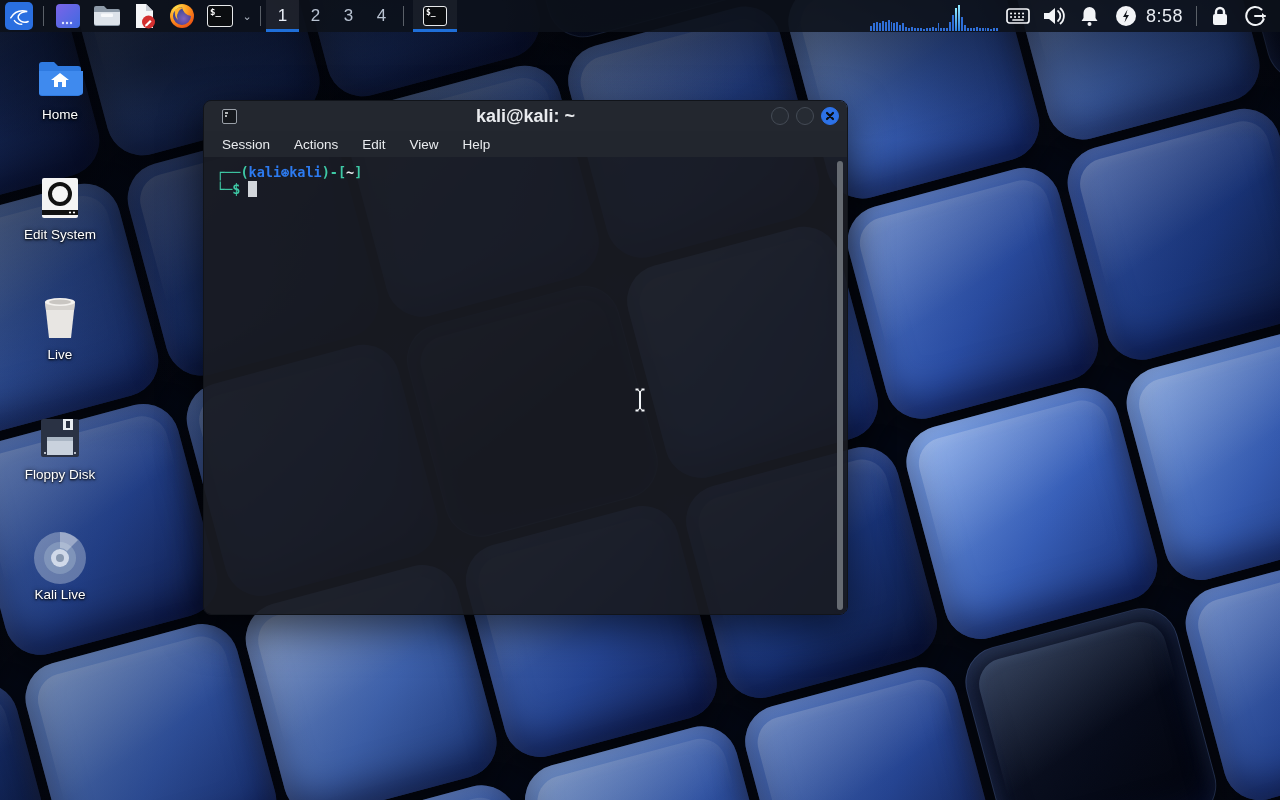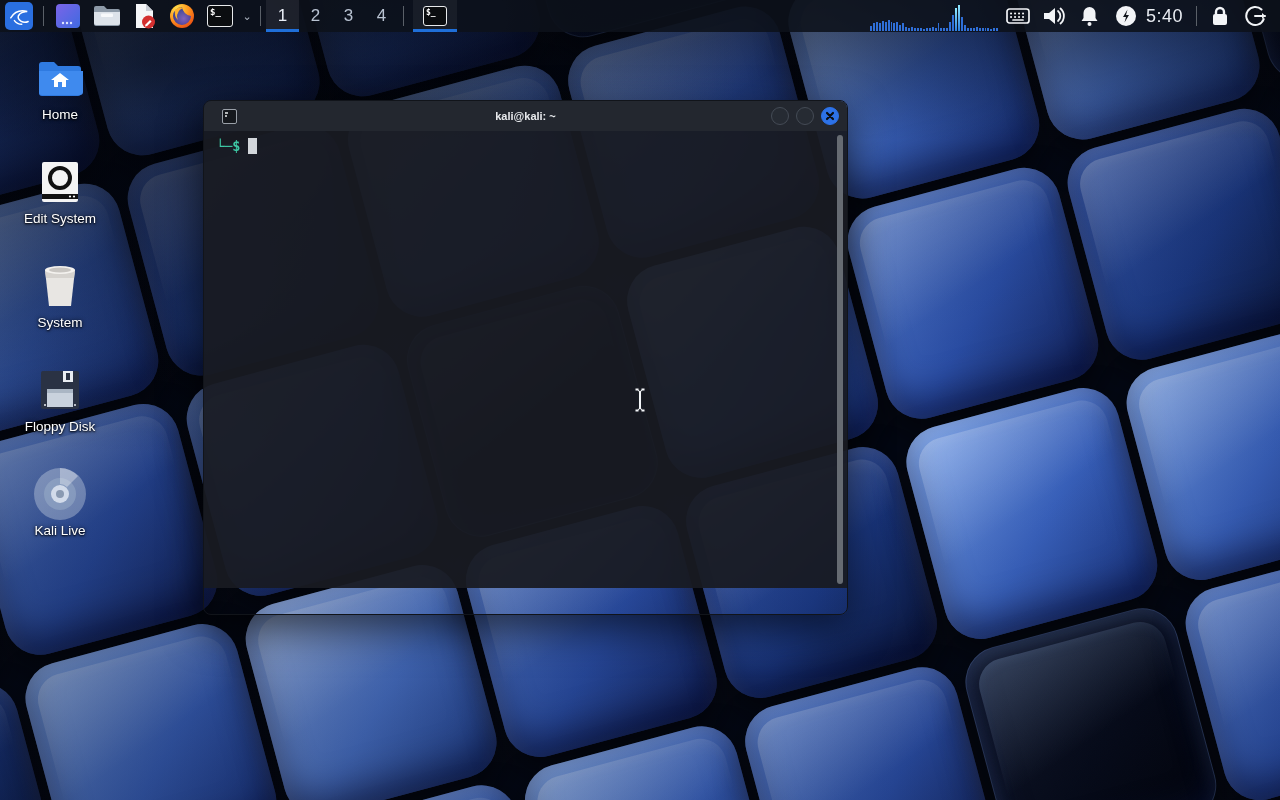--- a/index.html
+++ b/index.html
@@ -48,33 +48,33 @@
   .term-ico { background:#0b0d10; border:1.5px solid #e8eaec; border-radius:3px;
               color:#fff; font-family:"DejaVu Sans Mono", monospace; font-weight:bold;
               display:flex; align-items:flex-start; padding:1px 2px; }
   .sysmon { width:132px; height:32px; display:flex; align-items:flex-end; gap:1px; padding:0 2px 1px 2px; }
   .sysmon i { display:block; width:2px; background:#2f6fd8; }
   .tray-ico { width:36px; height:32px; display:flex; align-items:center; justify-content:center; }
   .clock { font-size:18px; color:#e8ecf2; padding:0 8px 0 2px; letter-spacing:.5px; }
 
   
   .icons-col { position:absolute; left:8px; top:54px; width:104px; display:flex;
-               flex-direction:column; gap:36px; z-index:10; }
+               flex-direction:column; gap:52px; z-index:10; }
   .dicon { display:flex; flex-direction:column; align-items:center; gap:5px; }
   .dicon .glyph { height:48px; display:flex; align-items:center; justify-content:center; }
   .dicon .lbl { font-size:13.5px; color:#fff; text-shadow:0 1px 2px #000, 0 0 4px rgba(0,0,0,.8); white-space:nowrap; }
 
   
   .window { position:absolute; left:203px; top:100px; width:645px; height:515px;
             border-radius:8px; overflow:hidden; z-index:20;
             box-shadow:0 14px 40px rgba(0,0,0,.6); border:1px solid #11141a; }
   .titlebar { height:30px; background:#23272f; display:flex; align-items:center; padding:0 8px; position:relative; }
   .title-ico { width:15px; height:15px; background:#15181d; border:1px solid #9aa0a8; border-radius:2px;
                margin-left:10px; display:flex; align-items:flex-start; }
-  .title-txt { position:absolute; left:0; right:0; text-align:center; font-size:11px;
+  .title-txt { position:absolute; left:0; right:0; text-align:center; font-size:18px;
                font-weight:bold; color:#e9ebee; pointer-events:none; }
   .tb-btns { margin-left:auto; display:flex; gap:7px; z-index:2; }
   .wbtn { width:18px; height:18px; border-radius:50%; background:#262b33; border:1.5px solid #454c56; }
   .wbtn.close { background:#2d72e8; border-color:#2d72e8; display:flex; align-items:center; justify-content:center; }
   .menubar { height:26px; background:#22262e; display:flex; align-items:center; gap:24px;
              padding:0 18px; font-size:13.5px; color:#e9ebee; }
   .term-body { position:relative; height:457px; background:rgba(24,27,34,.94);
                font-family:"DejaVu Sans Mono", monospace; font-size:13.5px; line-height:17px;
                padding:7px 12px; color:#e8eaed; }
   .pg { color:#3ec9a5; font-weight:bold; }
@@ -156,21 +156,21 @@
     </div>
     <div class="dicon">
       <div class="glyph">
         <svg width="40" height="44" viewBox="0 0 40 44">
           <path d="M5 6 L35 6 L31 42 L9 42 Z" fill="#e8e6e3"></path>
           <path d="M5 6 L35 6 L34 14 L6 14 Z" fill="#d6d3cf"></path>
           <ellipse cx="20" cy="6" rx="15" ry="4" fill="#f4f2ef"></ellipse>
           <ellipse cx="20" cy="6" rx="11" ry="2.6" fill="#c9c6c2"></ellipse>
         </svg>
       </div>
-      <div class="lbl">System</div>
+      <div class="lbl">Live</div>
     </div>
     <div class="dicon">
       <div class="glyph">
         <svg width="42" height="42" viewBox="0 0 42 42">
           <path d="M2 4 q0-2 2-2 h34 q2 0 2 2 v34 q0 2 -2 2 H4 q-2 0 -2-2 Z" fill="#2a3244"></path>
           <rect x="24" y="2" width="10" height="11" fill="#e9edf2"></rect>
           <rect x="27" y="4" width="4" height="7" fill="#2a3244"></rect>
           <rect x="8" y="20" width="26" height="18" fill="#c9d2dd"></rect>
           <rect x="8" y="20" width="26" height="4" fill="#aab6c4"></rect>
           <circle cx="6" cy="36" r="1" fill="#e9edf2"></circle>
@@ -341,21 +341,21 @@
           <path d="M10.5 2 a6 6 0 0 1 6 6 v5 l2 3 H2.5 l2-3 v-5 a6 6 0 0 1 6-6 Z" fill="#f2f4f7"></path>
           <circle cx="10.5" cy="19" r="2" fill="#f2f4f7"></circle>
         </svg>
       </div>
       <div class="tray-ico">
         <svg width="22" height="22" viewBox="0 0 22 22">
           <circle cx="11" cy="11" r="10" fill="#f2f4f7"></circle>
           <path d="M12.5 4.5 L8 12 h3 l-1.5 5.5 L14 10 h-3 Z" fill="#10141b"></path>
         </svg>
       </div>
-      <div class="clock">5:40</div>
+      <div class="clock">8:58</div>
       <div class="p-sep"></div>
       <div class="tray-ico">
         <svg width="20" height="22" viewBox="0 0 20 22">
           <rect x="3" y="9" width="14" height="11" rx="2" fill="#f2f4f7"></rect>
           <path d="M6 9 V7 a4 4 0 0 1 8 0 v2" stroke="#f2f4f7" stroke-width="2.4" fill="none"></path>
         </svg>
       </div>
       <div class="tray-ico" style="margin-right:6px;">
         <svg width="22" height="22" viewBox="0 0 22 22" fill="none" stroke="#f2f4f7" stroke-width="2" stroke-linecap="round">
           <path d="M16.5 4.5 a9 9 0 1 0 2.2 9.6"></path>
@@ -377,21 +377,29 @@
       <div class="tb-btns">
         <div class="wbtn"></div>
         <div class="wbtn"></div>
         <div class="wbtn close">
           <svg width="10" height="10" viewBox="0 0 10 10">
               <path d="M2 2 L8 8 M8 2 L2 8" stroke="#0b0e13" stroke-width="2.2" stroke-linecap="round"></path>
             </svg>
         </div>
       </div>
     </div>
+    <div class="menubar">
+      <span class="menu-item">Session</span>
+      <span class="menu-item">Actions</span>
+      <span class="menu-item">Edit</span>
+      <span class="menu-item">View</span>
+      <span class="menu-item">Help</span>
+    </div>
     <div class="term-body">
+      <div><span class="pg">┌──(</span><span class="pb">kali</span><span class="pb">⊛</span><span class="pb">kali</span><span class="pg">)-[</span><span class="pw">~</span><span class="pg">]</span></div>
       <div><span class="pg">└─$</span><span class="cursor-block"></span></div>
       <div class="scrollbar">
         <div class="scroll-thumb"></div>
       </div>
     </div>
   </div>
 
   <div class="ibeam">
     <svg width="16" height="28" viewBox="0 0 16 28">
       <path d="M3 2 h4 v1.5 q0 1 1 1 q1 0 1-1 V2 h4 v3 h-2.5 q-1 0-1 1 v16 q0 1 1 1 H13 v3 H9 v-1.5 q0-1 -1-1 q-1 0 -1 1 V26 H3 v-3 h2.5 q1 0 1-1 V6 q0-1 -1-1 H3 Z" fill="#f2f4f7" stroke="#1a1d24" stroke-width="1"></path>

